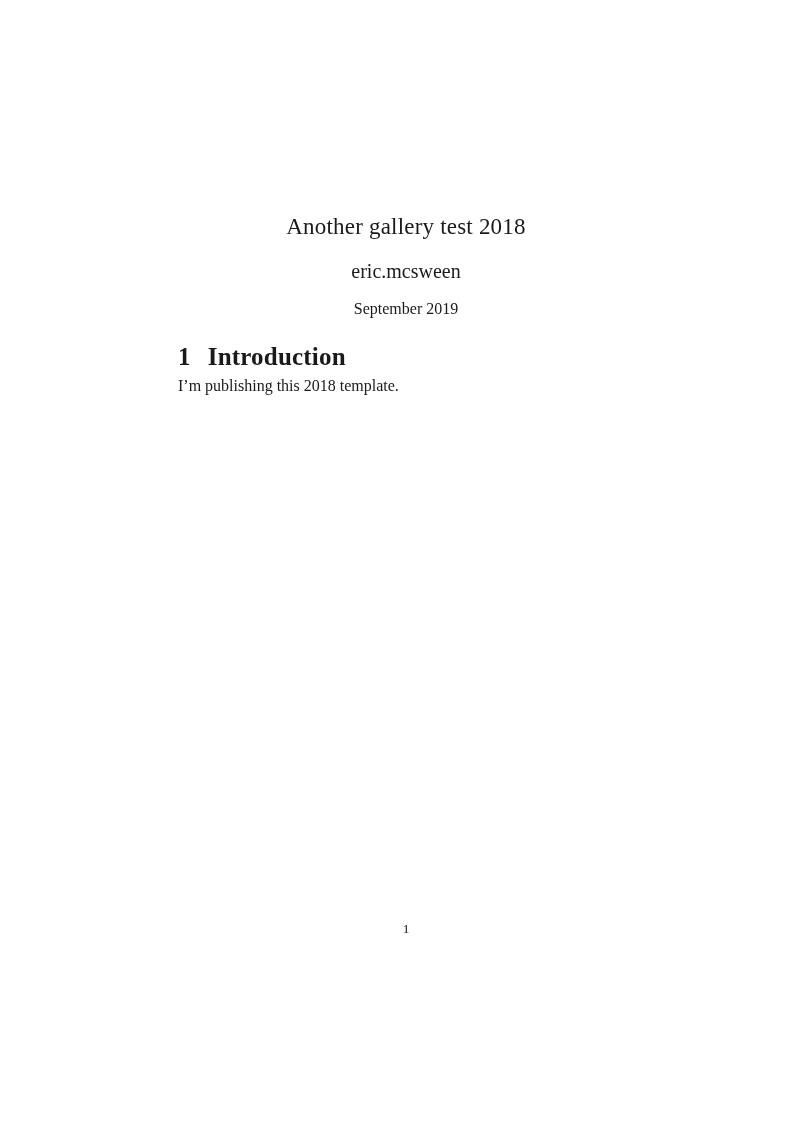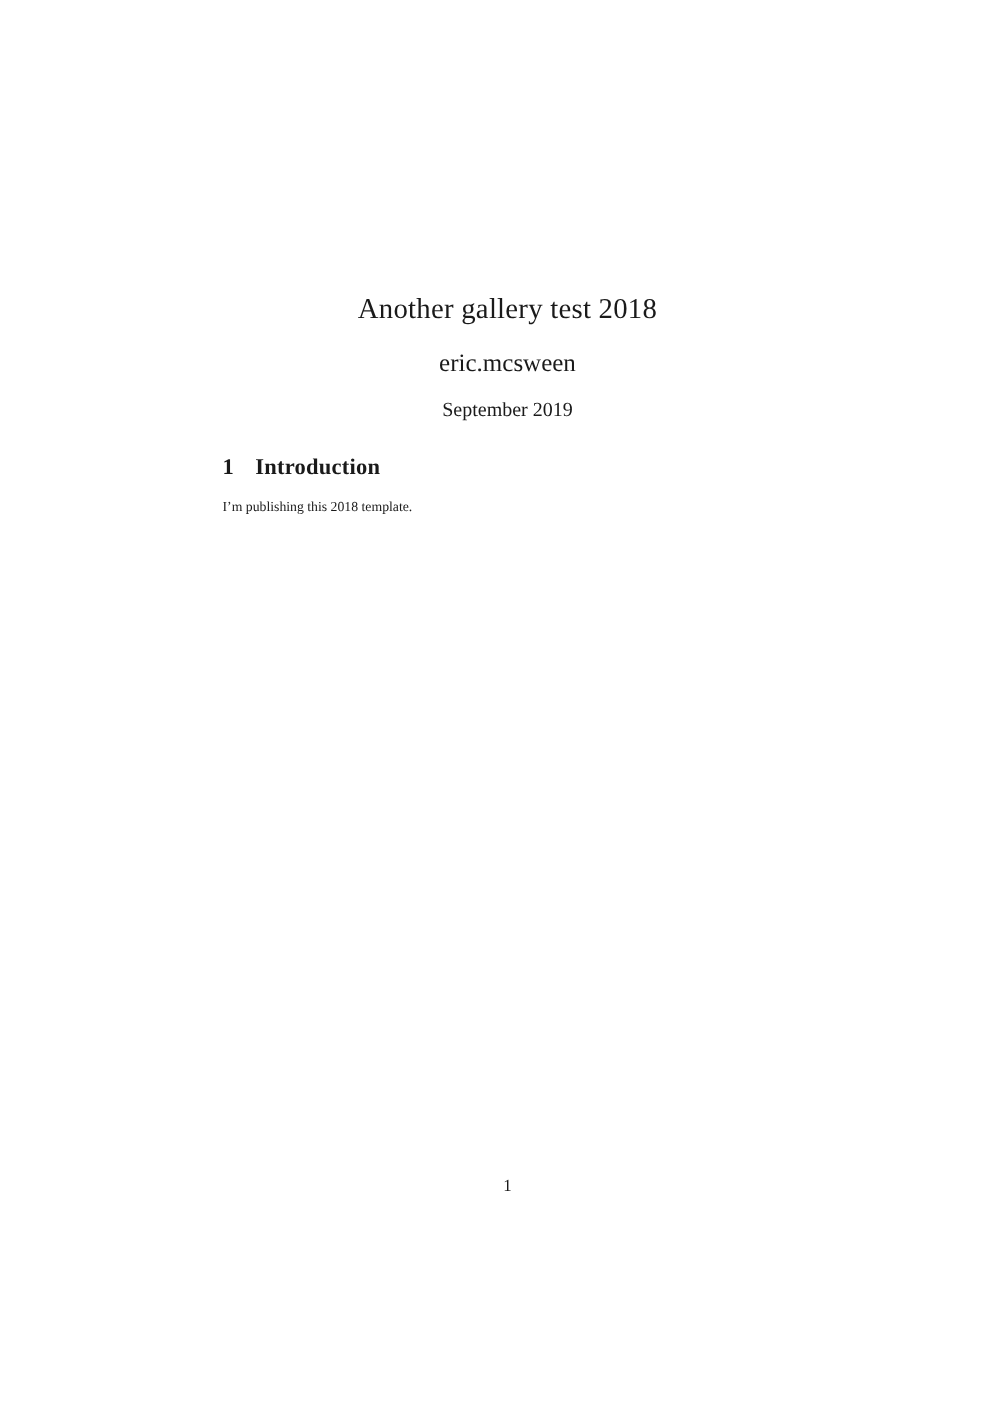--- a/index.html
+++ b/index.html
@@ -8,21 +8,20 @@
     background: #ffffff;
   }
   .page {
     position: relative;
     width: 794px;
     height: 961px;
     background: #ffffff;
     font-family: "Liberation Serif", "DejaVu Serif", serif;
     color: #1a1a1a;
     overflow: hidden;
-    margin-top: 20px;
   }
   .textblock {
     position: absolute;
     left: 178px;
     width: 456px;
   }
   .doc-title {
     top: 214px;
     text-align: center;
     font-size: 23px;
@@ -34,31 +33,31 @@
     text-align: center;
     font-size: 20px;
   }
   .doc-date {
     top: 300px;
     text-align: center;
     font-size: 16px;
   }
   .section-heading {
     top: 343px;
-    font-size: 18px;
+    font-size: 25px;
     font-weight: 700;
     letter-spacing: 0.2px;
   }
   .section-number {
     display: inline-block;
     margin-right: 17px;
   }
   .body-paragraph {
     top: 378px;
-    font-size: 11px;
+    font-size: 16px;
     line-height: 16px;
   }
   .page-number {
     top: 921px;
     text-align: center;
     font-size: 13.5px;
   }
 </style>
 </head>
 <body>

